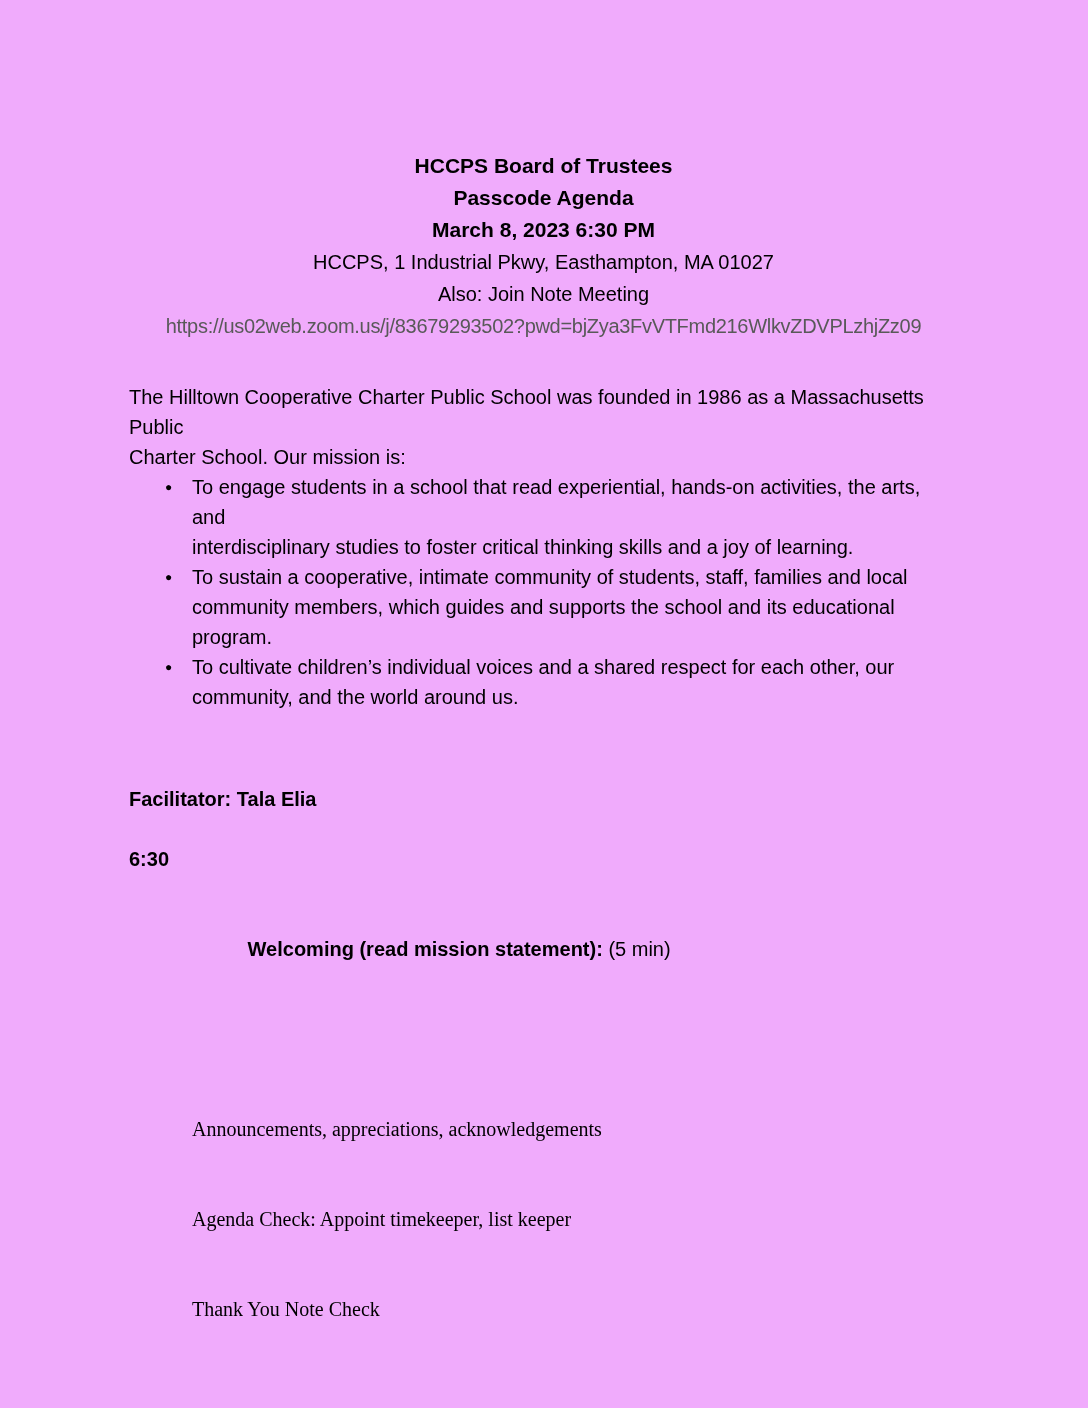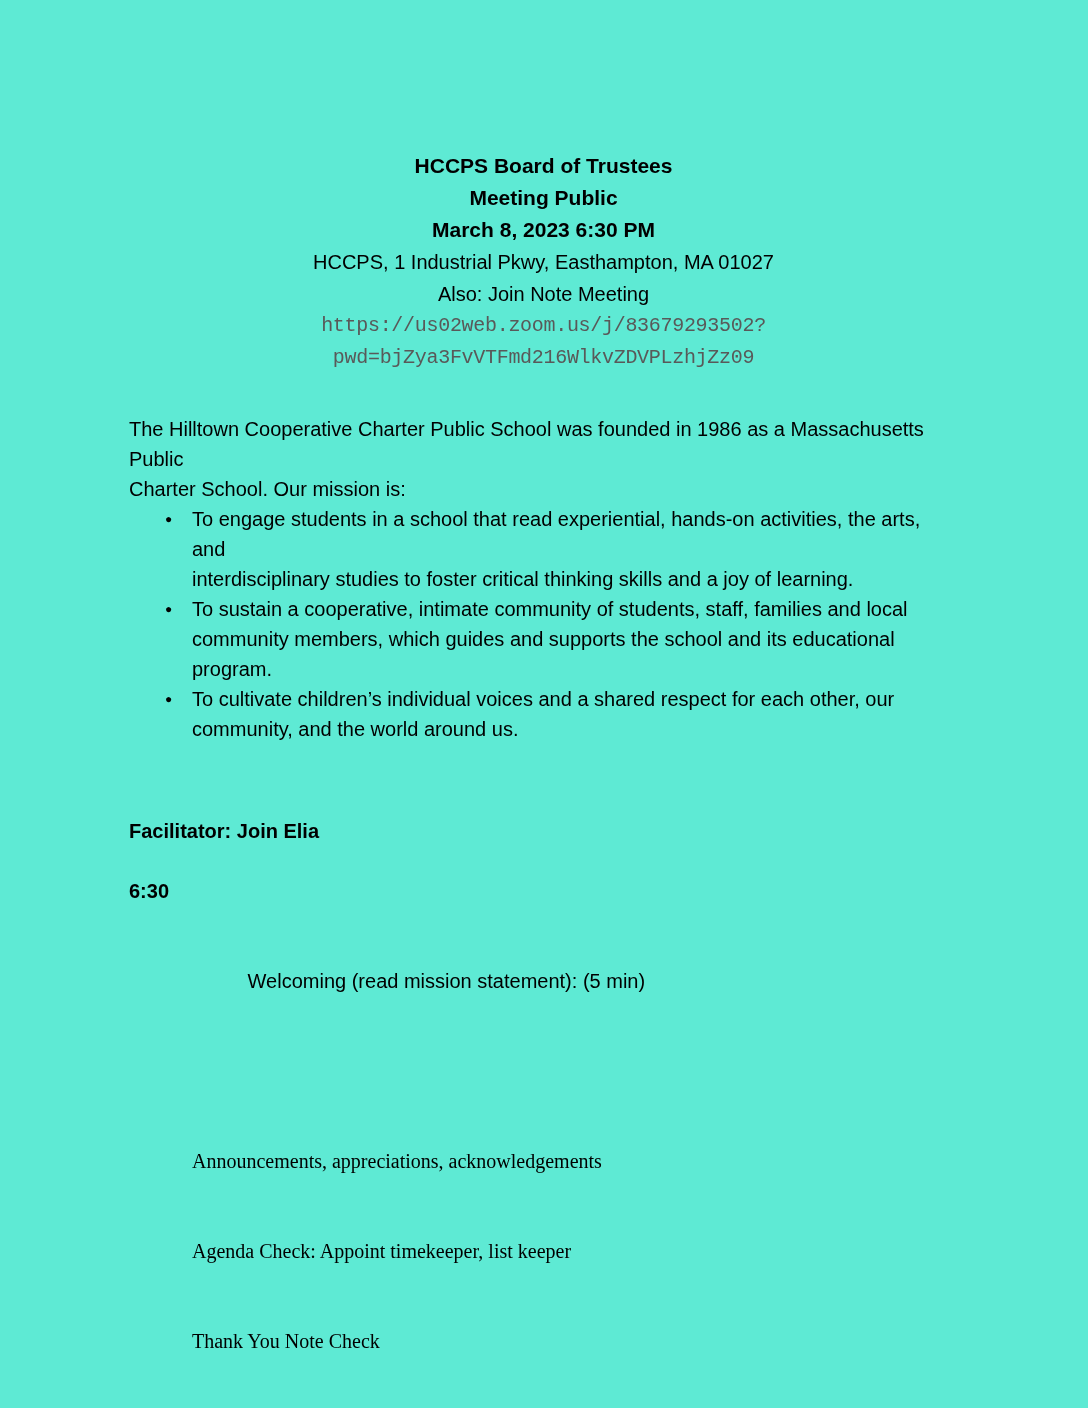--- a/index.html
+++ b/index.html
@@ -3,34 +3,34 @@
 <meta charset="utf-8">
 <title>Meeting Agenda</title>
 <style>
   * { margin: 0; padding: 0; box-sizing: border-box; }
   html, body { background: #e8e8e8; }
   .page {
     position: relative;
     width: 1088px;
     height: 1408px;
     margin: 0 auto;
-    background: #5eead4;
+    background: #f0abfc;
     font-family: "Liberation Sans", sans-serif;
     font-size: 20px;
     line-height: 30px;
     color: #000000;
     padding: 150px 130px 40px 129px;
     overflow: hidden;
   }
 
   
   .doc-header { text-align: center; }
   .h-line { line-height: 32px; }
   .h-title { font-size: 21px; font-weight: 700; }
-  .url-line { color: #595959; font-size: 20px; letter-spacing: -0.3px; font-family: Liberation Mono, monospace; }
+  .url-line { color: #595959; font-size: 20px; letter-spacing: -0.3px; }
   .meeting-info { margin-top: 22px; }
   .info-line { color: #3d3d3d; }
 
   
   .mission-intro {
     margin-top: 40px;
     white-space: pre-line;
   }
   .bullet-row { display: flex; }
   .bullet-marker {
@@ -46,31 +46,31 @@
   .facilitator { margin-top: 72px; font-weight: 700; }
 
   
   .agenda-item {
     display: flex;
     margin-top: 30px;
     white-space: pre-wrap;
   }
   .agenda-time { width: 63px; flex: none; font-weight: 700; }
   .agenda-body { flex: 1; }
-  .agenda-title { font-weight: 400; }
+  .agenda-title { font-weight: 700; }
   .sub-items div { line-height: 30px; font-family: Liberation Serif, serif; }
 </style>
 </head>
 <body>
 
 <div class="page">
 
   <header class="doc-header">
     <div class="h-line h-title">HCCPS Board of Trustees</div>
-    <div class="h-line h-title">Meeting Public</div>
+    <div class="h-line h-title">Passcode Agenda</div>
     <div class="h-line h-title">March 8, 2023 6:30 PM</div>
     <div class="h-line">HCCPS, 1 Industrial Pkwy, Easthampton, MA 01027</div>
     <div class="h-line">Also: Join Note Meeting</div>
     <div class="h-line url-line">https://us02web.zoom.us/j/83679293502?pwd=bjZya3FvVTFmd216WlkvZDVPLzhjZz09</div>
     <div class="meeting-info">
     </div>
   </header>
 
   <section>
     <p class="mission-intro">The Hilltown Cooperative Charter Public School was founded in 1986 as a Massachusetts Public
@@ -88,21 +88,21 @@
 program.</div>
       </div>
       <div class="bullet-row">
         <span class="bullet-marker">●</span>
         <div class="bullet-text">To cultivate children’s individual voices and a shared respect for each other, our
 community, and the world around us.</div>
       </div>
     </div>
   </section>
 
-  <div class="facilitator">Facilitator: Join Elia</div>
+  <div class="facilitator">Facilitator: Tala Elia</div>
 
   <section class="agenda">
 
     <div class="agenda-item">
       <div class="agenda-time">6:30</div>
       <div class="agenda-body">
         <div class="agenda-line">
           <span class="agenda-title">Welcoming (read mission statement):</span><span> (5 min)</span>
         </div>
         <div class="sub-items">

